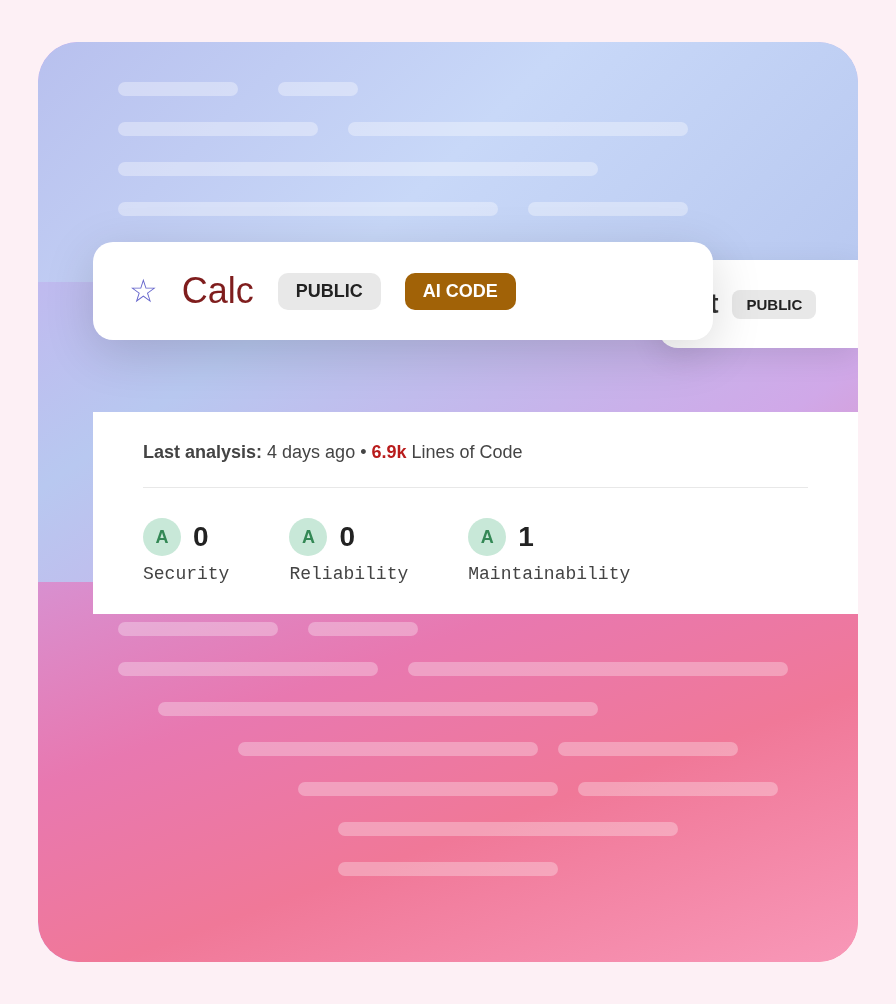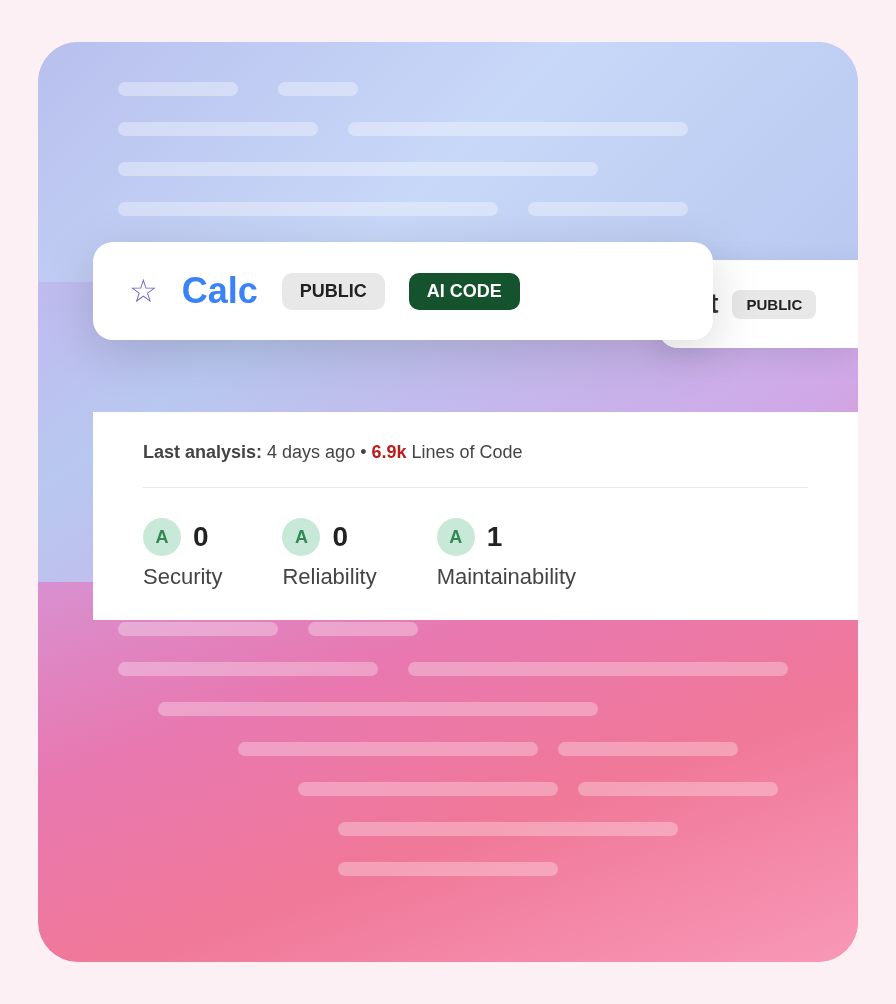--- a/index.html
+++ b/index.html
@@ -83,40 +83,40 @@
 
     .star-icon {
       color: #6666cc;
       font-size: 32px;
       line-height: 1;
       flex-shrink: 0;
     }
 
     .calc-title {
       font-size: 36px;
-      font-weight: 700;
-      color: #3b82f6;
+      font-weight: 400;
+      color: #7f1d1d;
       flex-shrink: 0;
     }
 
     .badge {
       padding: 8px 18px;
       border-radius: 10px;
       font-size: 18px;
       font-weight: 700;
       flex-shrink: 0;
     }
 
     .badge-public {
       background: #e8e8e8;
       color: #222;
     }
 
     .badge-ai-code {
-      background: #14532d;
+      background: #a16207;
       color: white;
     }
 
     
     .bg-card {
       position: absolute;
       top: 218px;
       right: 0;
       width: 200px;
       background: white;
@@ -210,23 +210,24 @@
       flex-shrink: 0;
     }
 
     .metric-value {
       font-size: 28px;
       font-weight: 600;
       color: #222;
     }
 
     .metric-label {
-      font-size: 22px;
+      font-size: 18px;
       color: #444;
       font-weight: 400;
+      font-family: Liberation Mono, monospace;
     }
   </style>
 </head>
 <body>
 
 <div class="outer-container">
 
   <div class="bg-lines-top" id="bg-top">
       <div class="bg-line" style="left: 80px; top: 40px; width: 120px;"></div>
       <div class="bg-line" style="left: 240px; top: 40px; width: 80px;"></div>

